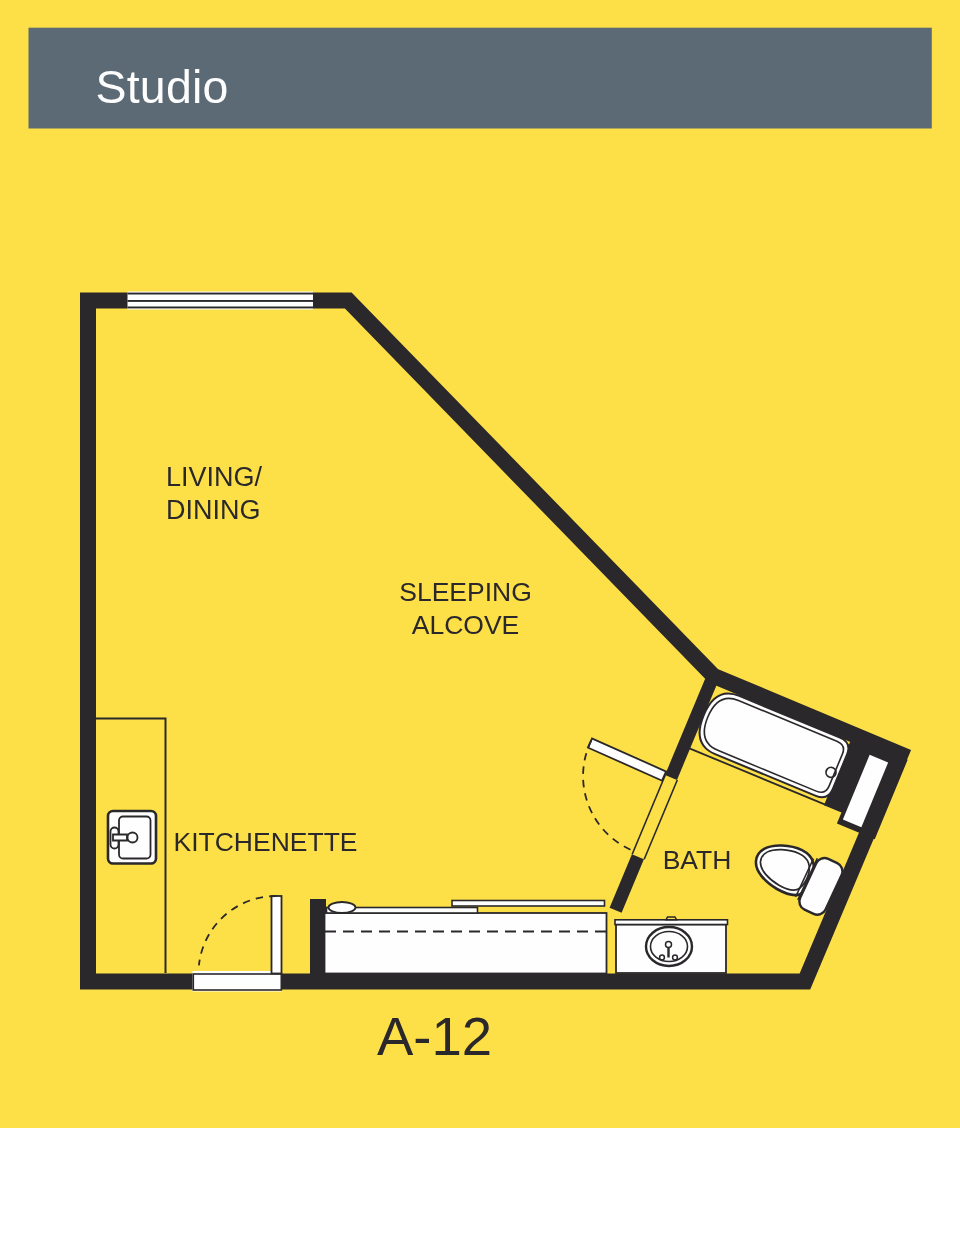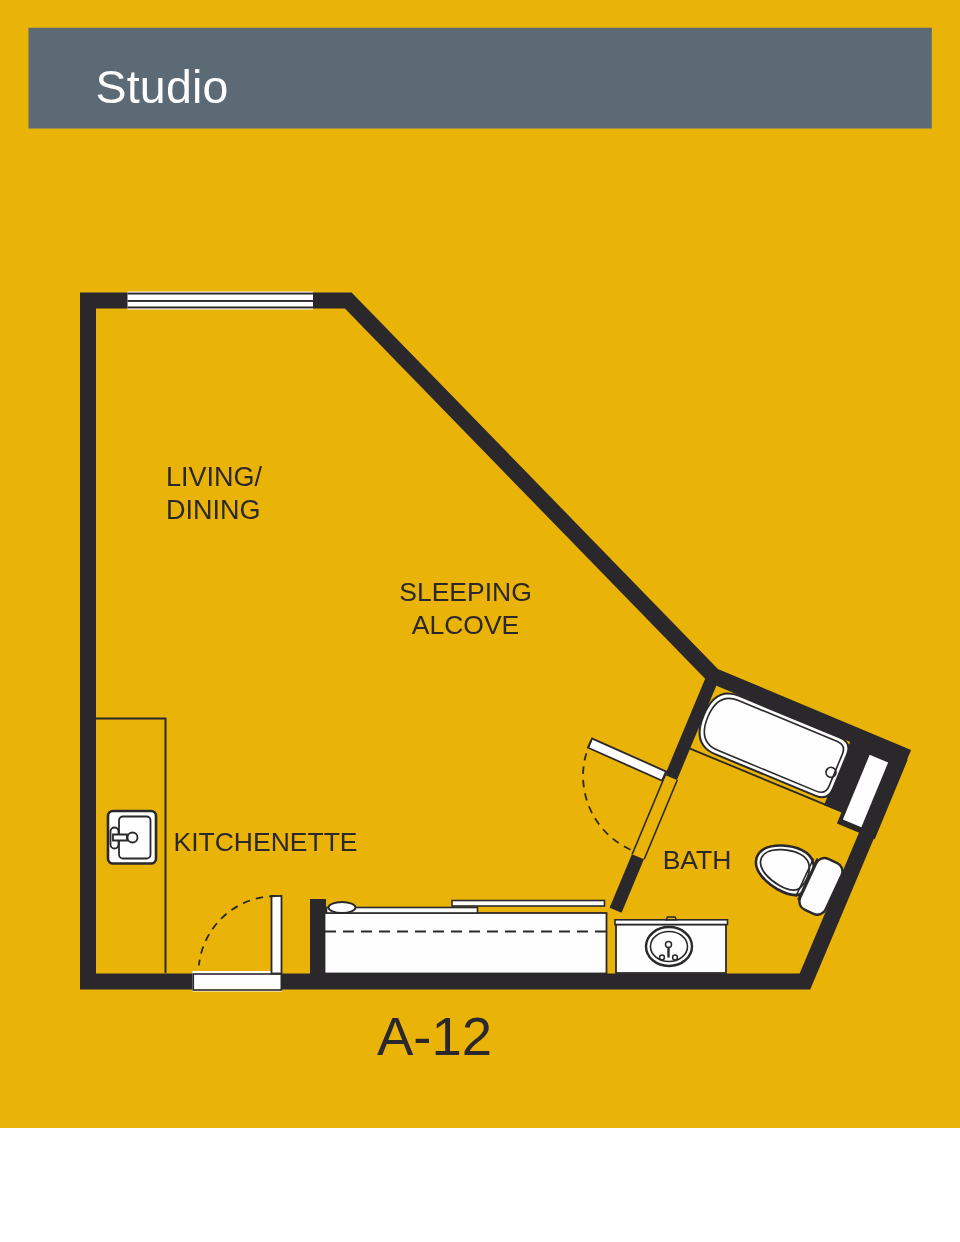--- a/index.html
+++ b/index.html
@@ -1,16 +1,16 @@
 <!DOCTYPE html>
 <html><head>
 <meta charset="utf-8">
 <style>
   html,body{margin:0;padding:0;background:#ffffff;}
-  #page{position:relative;width:960px;height:1128px;background:#eab308;overflow:hidden;
+  #page{position:relative;width:960px;height:1128px;background:#fde047;overflow:hidden;
         font-family:"Liberation Sans", sans-serif;}
 </style>
 </head>
 <body>
 <div id="page">
 <svg width="960" height="1242" viewBox="0 0 960 1242" xmlns="http://www.w3.org/2000/svg">
 
   <rect x="28.5" y="27.7" width="903.3" height="100.8" fill="#5c6a76"></rect>
 
   <text x="95.5" y="102.5" font-size="46.5" letter-spacing="0.2" fill="#fdfdfd" font-family="Liberation Sans, sans-serif">Studio</text>

